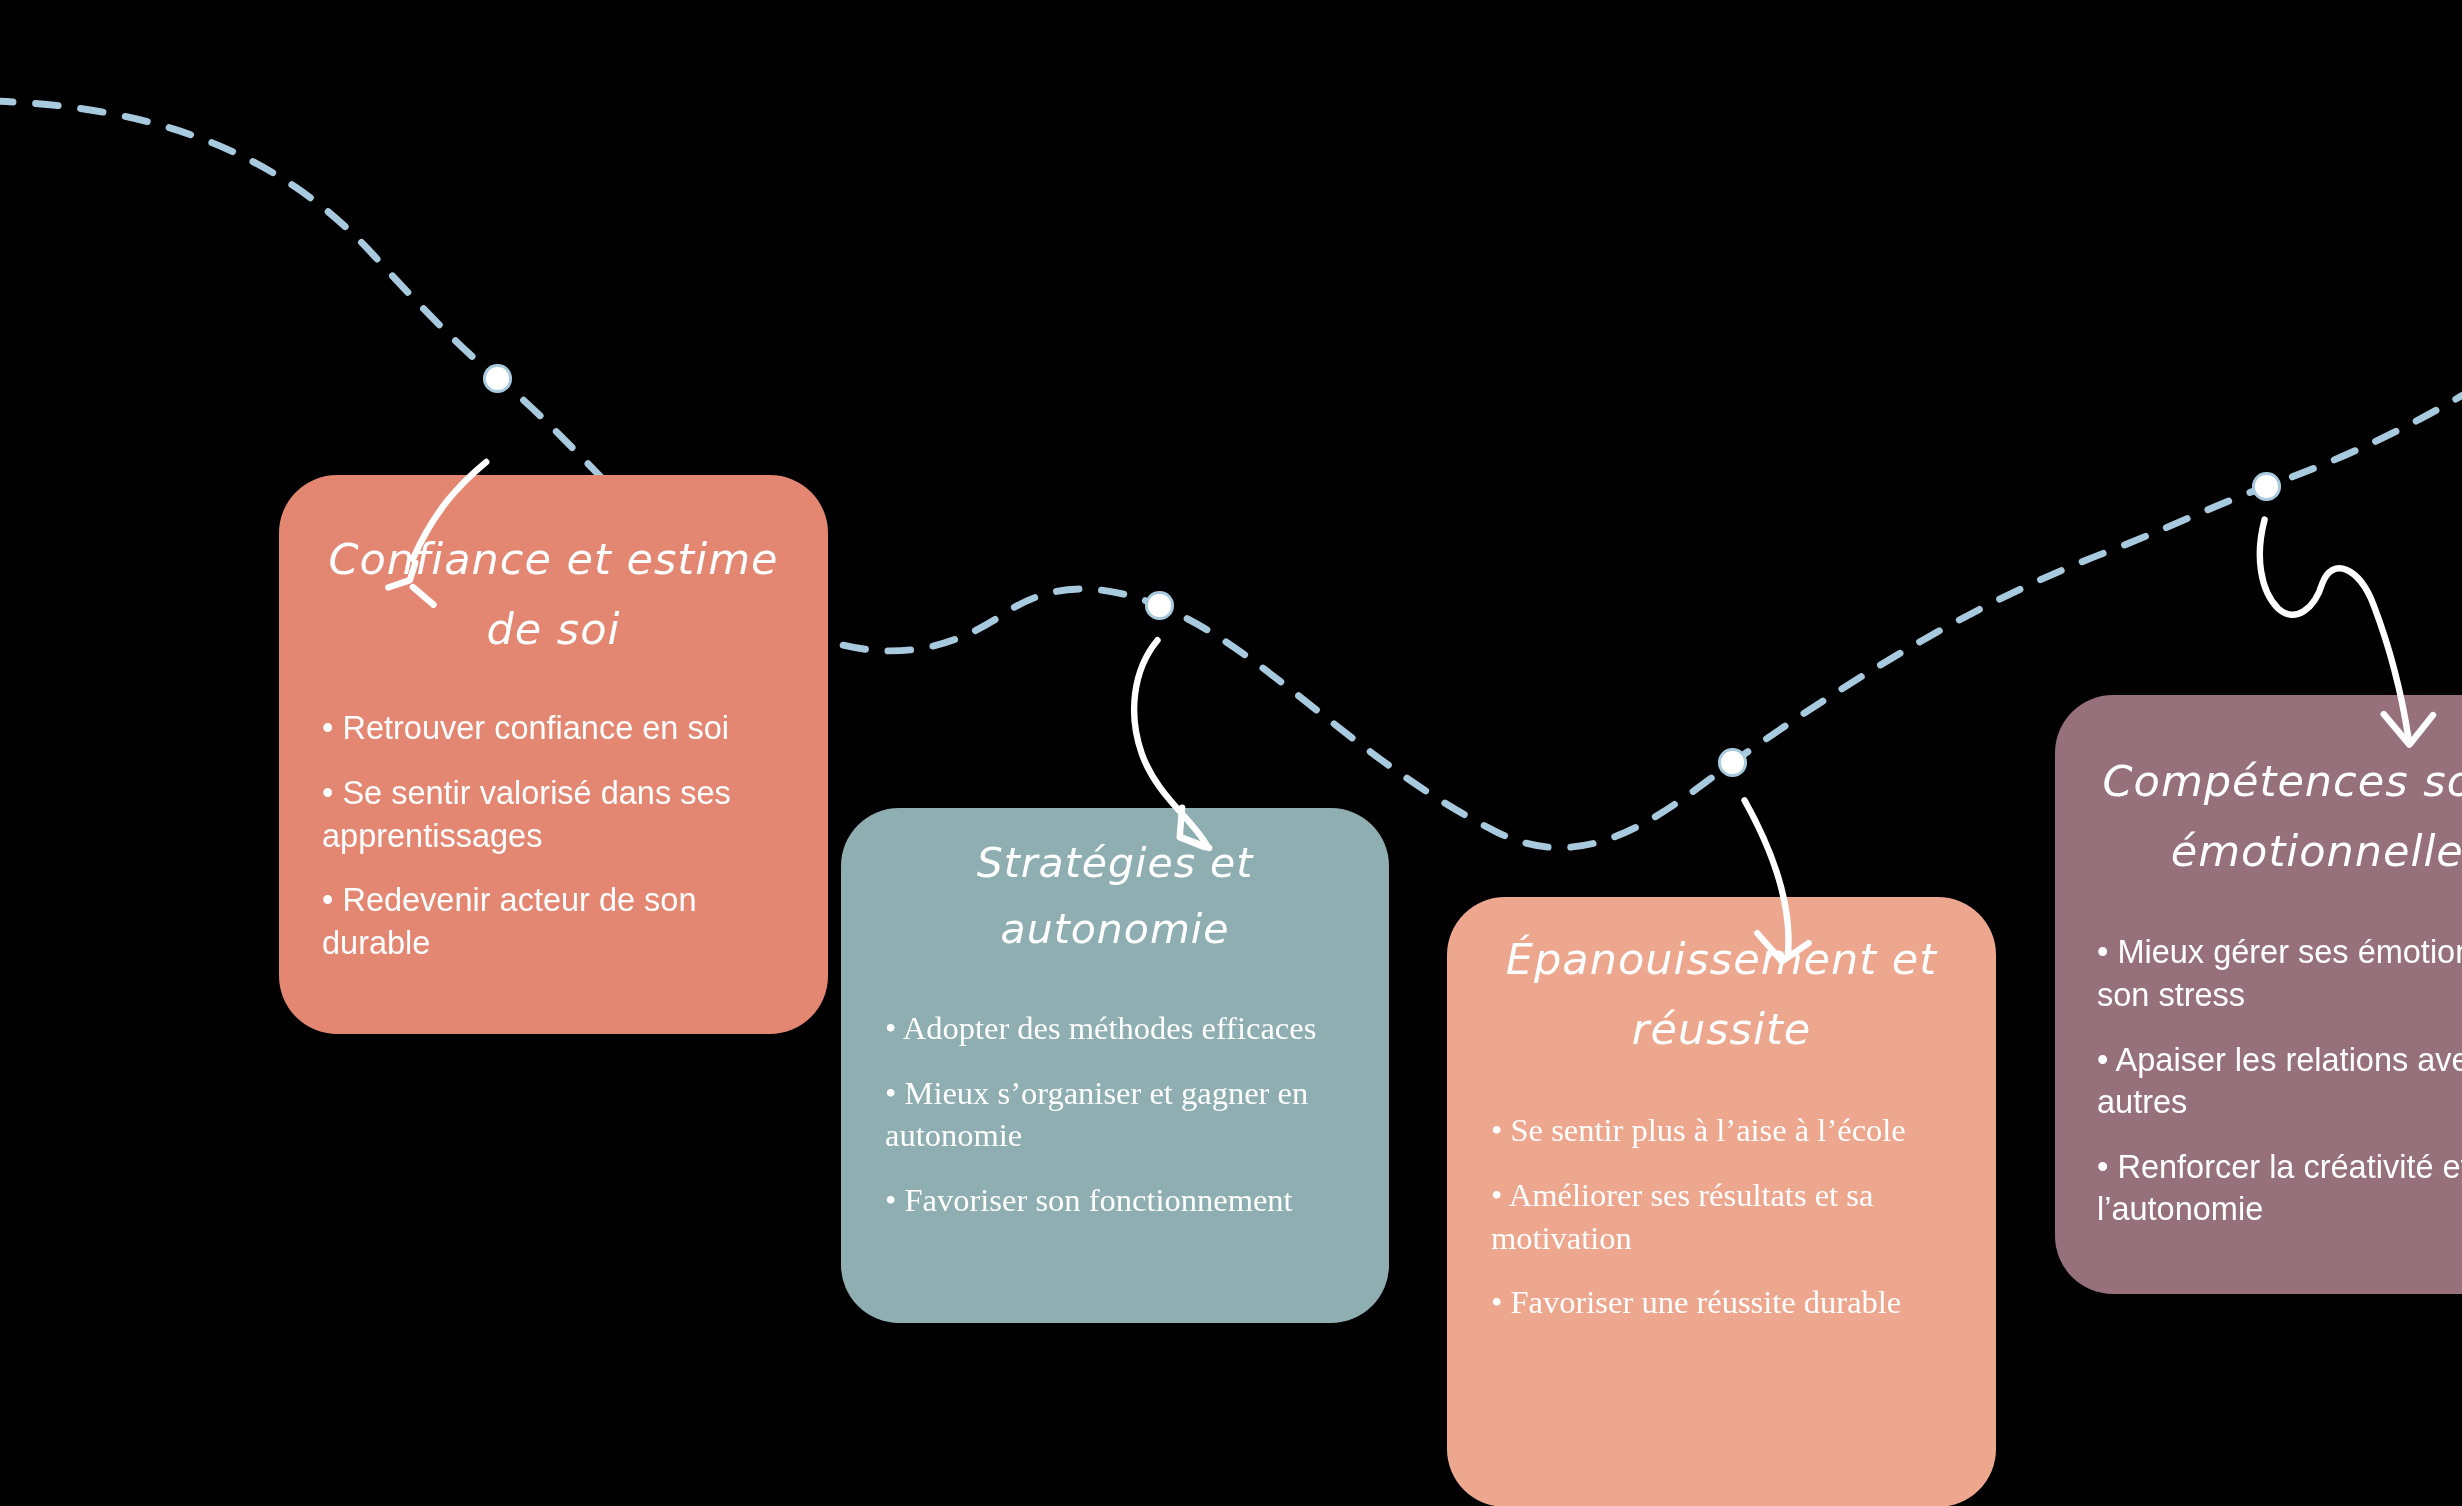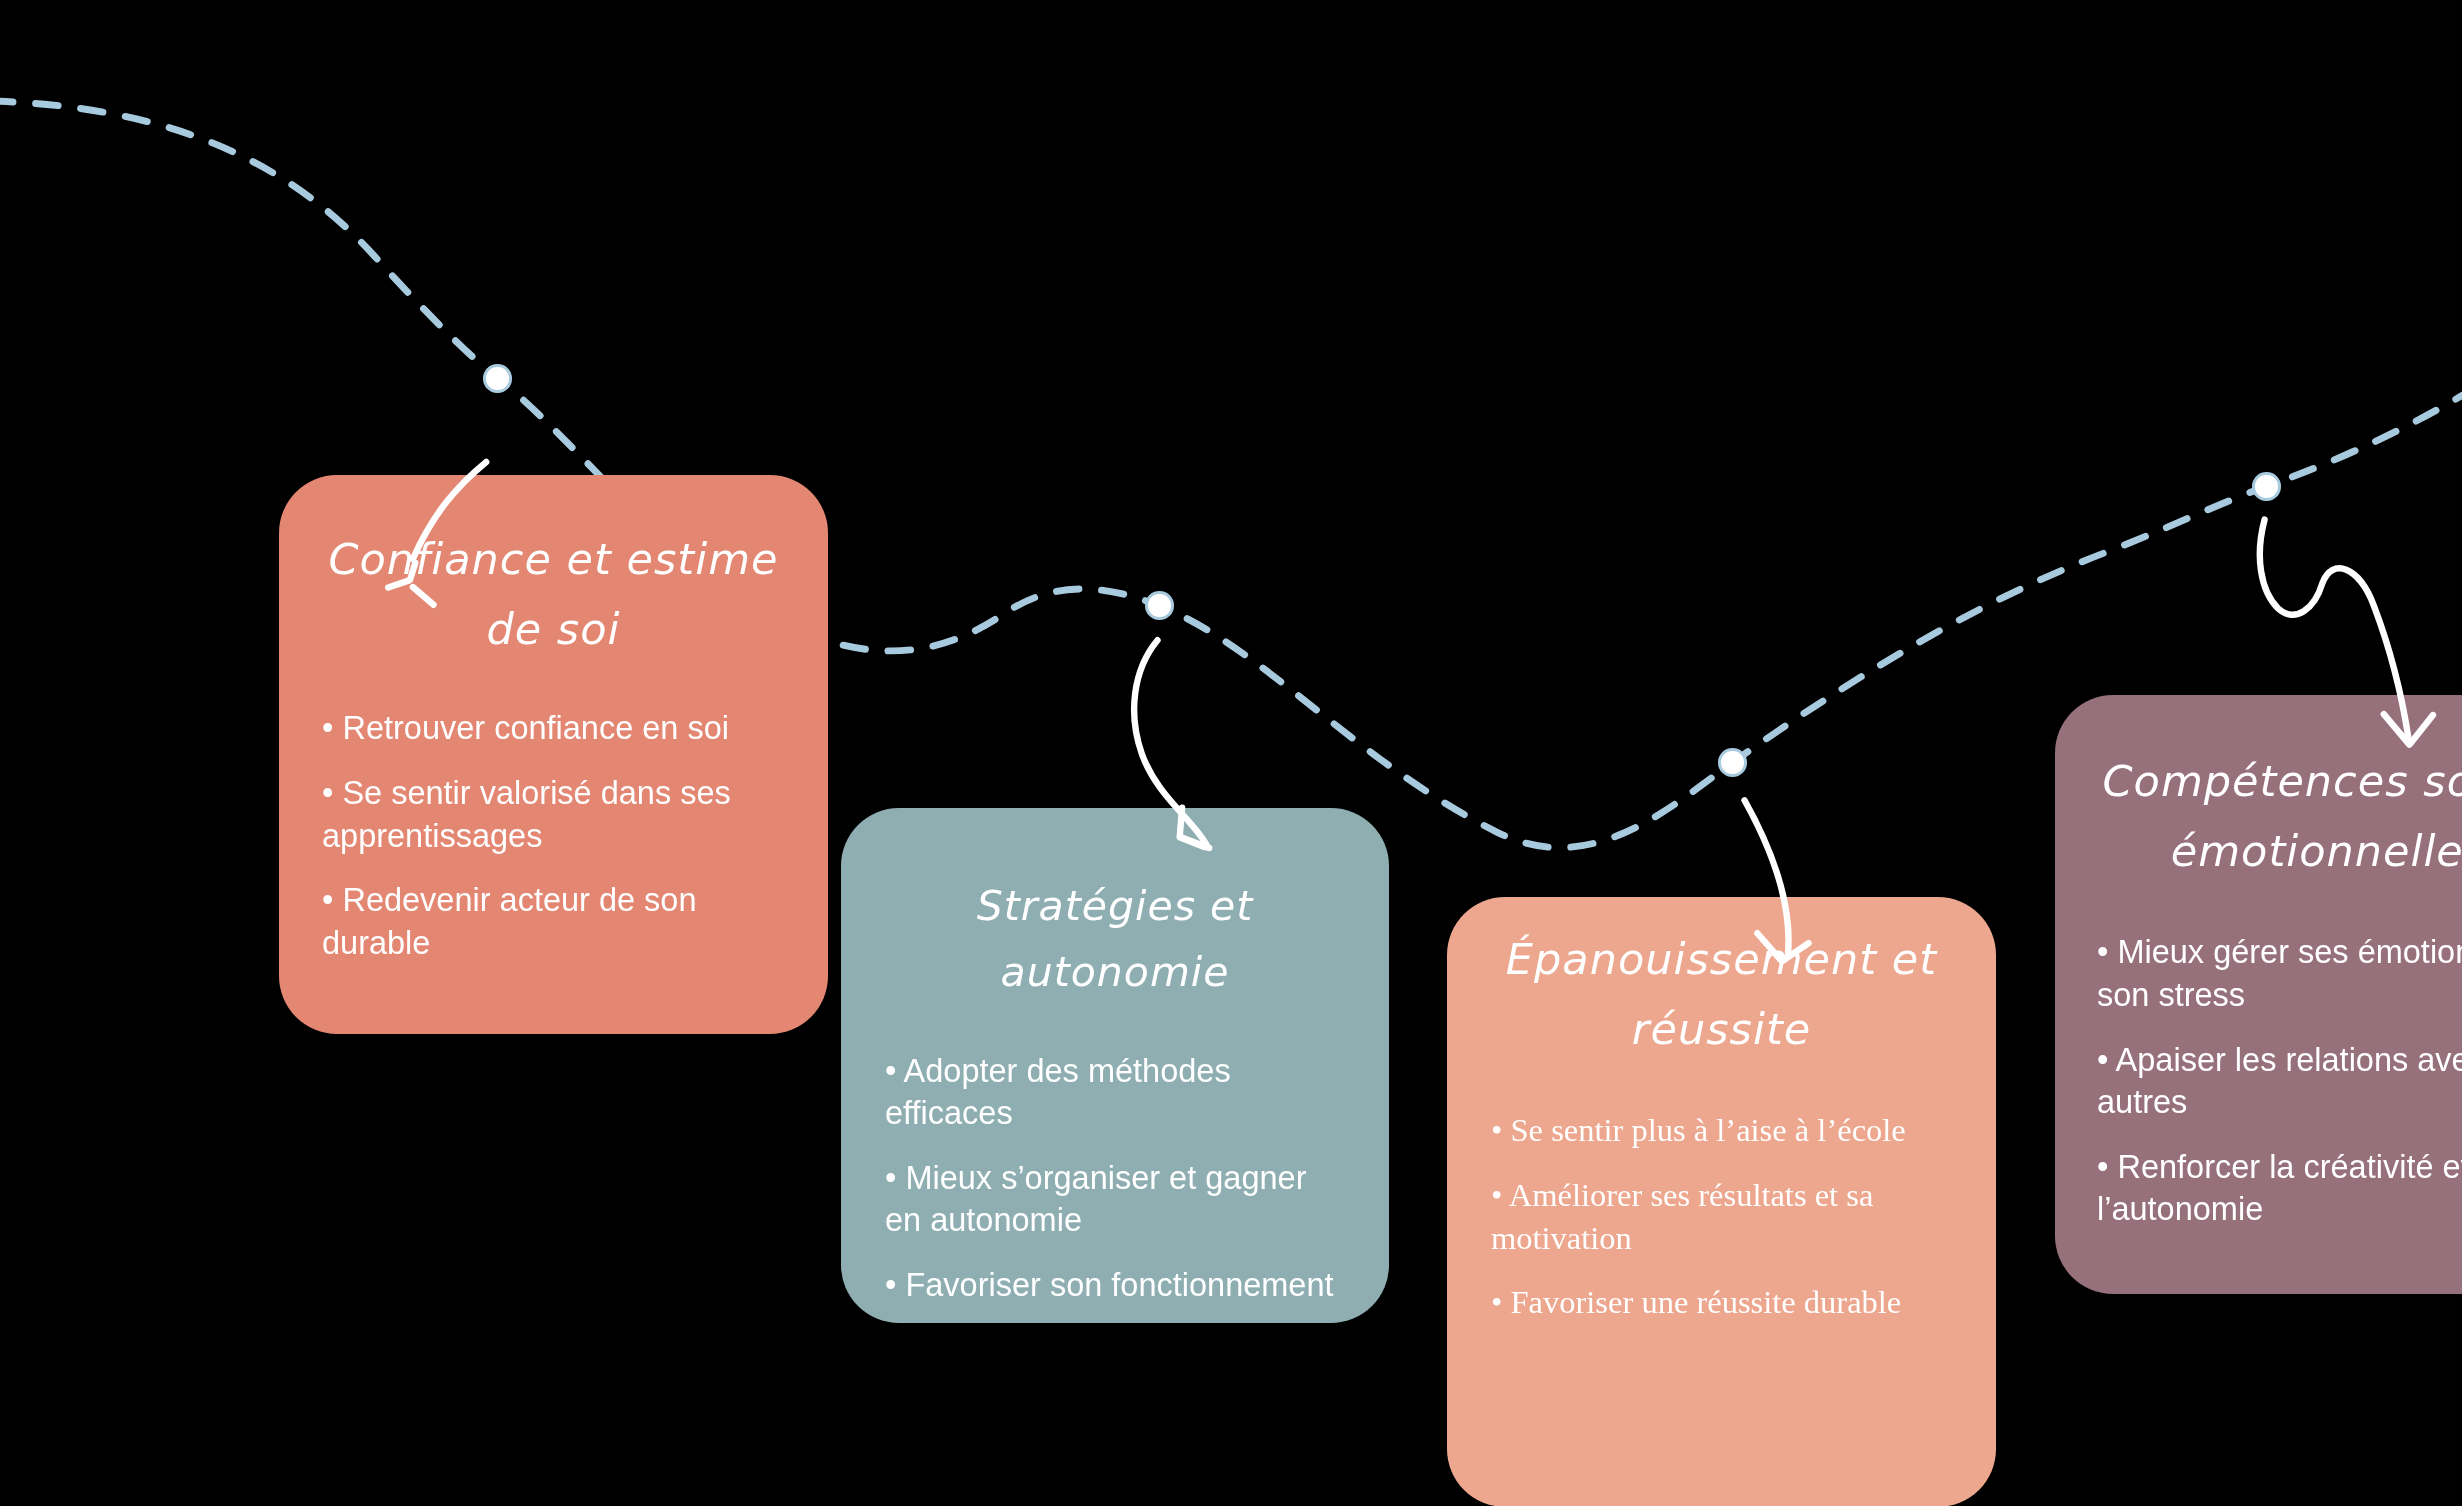--- a/index.html
+++ b/index.html
@@ -103,22 +103,22 @@
     <div class="card-title" style="padding-top:50px;">Confiance et estime
 de soi</div>
     <div class="card-body" style="padding:43px 18px 0 43px;">
       <p class="bullet">• Retrouver confiance en soi</p>
       <p class="bullet">• Se sentir valorisé dans ses apprentissages</p>
       <p class="bullet">• Redevenir acteur de son durable</p>
     </div>
   </div>
 
   <div class="card" style="left:841px; top:808px; width:548px; height:515px; background:#8eaeb2;">
-    <div class="card-title" style="padding-top:65px; font-size:41px;">Stratégies et autonomie</div>
-    <div class="card-body" style="padding:44px 48px 0 44px;">
+    <div class="card-title" style="padding-top:22px; font-size:41px;">Stratégies et autonomie</div>
+    <div class="card-body" style="padding:44px 48px 0 44px;font-family:Liberation Serif, serif;">
       <p class="bullet">• Adopter des méthodes efficaces</p>
       <p class="bullet">• Mieux s’organiser et gagner en autonomie</p>
       <p class="bullet">• Favoriser son fonctionnement</p>
     </div>
   </div>
 
   <div class="card" style="left:1447px; top:897px; width:549px; height:610px; background:#eda78e;">
     <div class="card-title" style="padding-top:28px;">Épanouissement et
 réussite</div>
     <div class="card-body" style="padding:45px 34px 0 44px;font-family:Liberation Serif, serif;">

